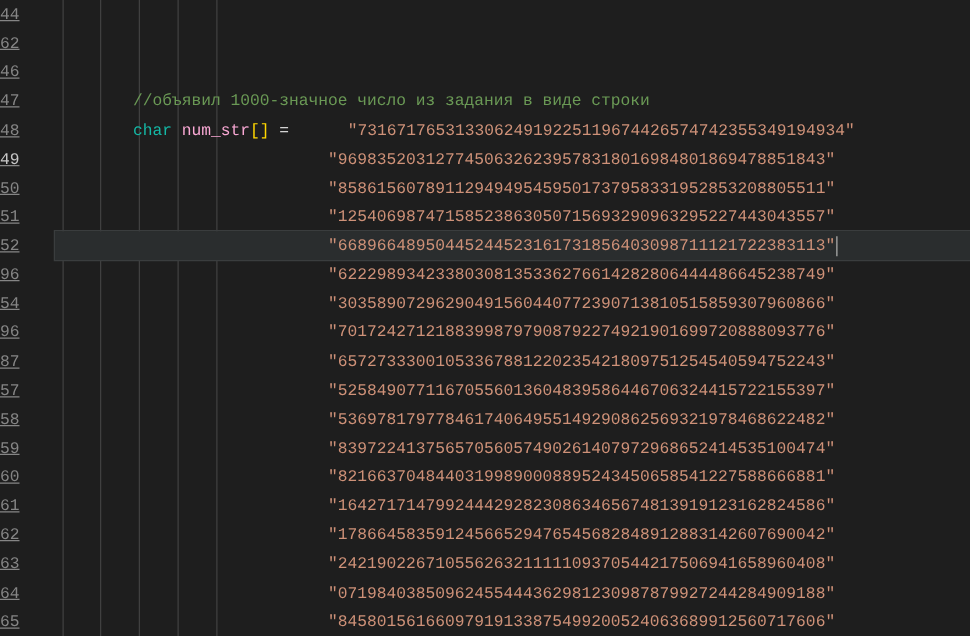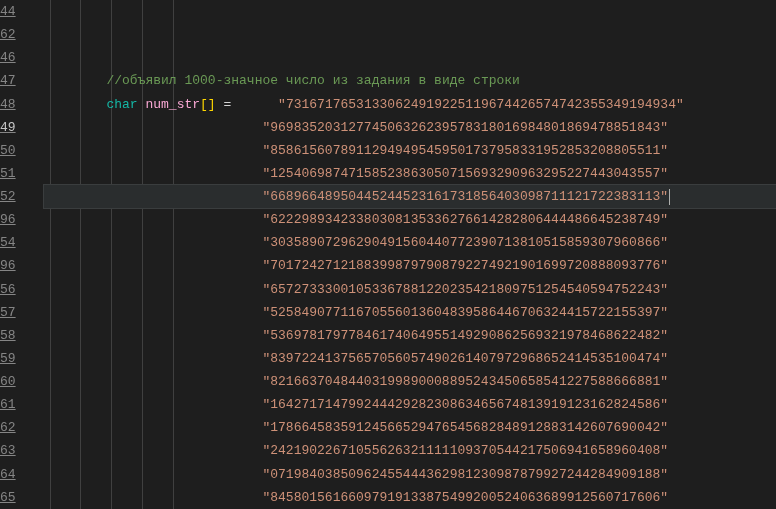--- a/index.html
+++ b/index.html
@@ -97,21 +97,21 @@
       <div class="ln">46</div>
       <div class="ln">47</div>
       <div class="ln">48</div>
       <div class="ln active">49</div>
       <div class="ln">50</div>
       <div class="ln">51</div>
       <div class="ln">52</div>
       <div class="ln">96</div>
       <div class="ln">54</div>
       <div class="ln">96</div>
-      <div class="ln">56</div>
+      <div class="ln">87</div>
       <div class="ln">57</div>
       <div class="ln">58</div>
       <div class="ln">59</div>
       <div class="ln">60</div>
       <div class="ln">61</div>
       <div class="ln">62</div>
       <div class="ln">63</div>
       <div class="ln">64</div>
       <div class="ln">65</div>
     </div>

